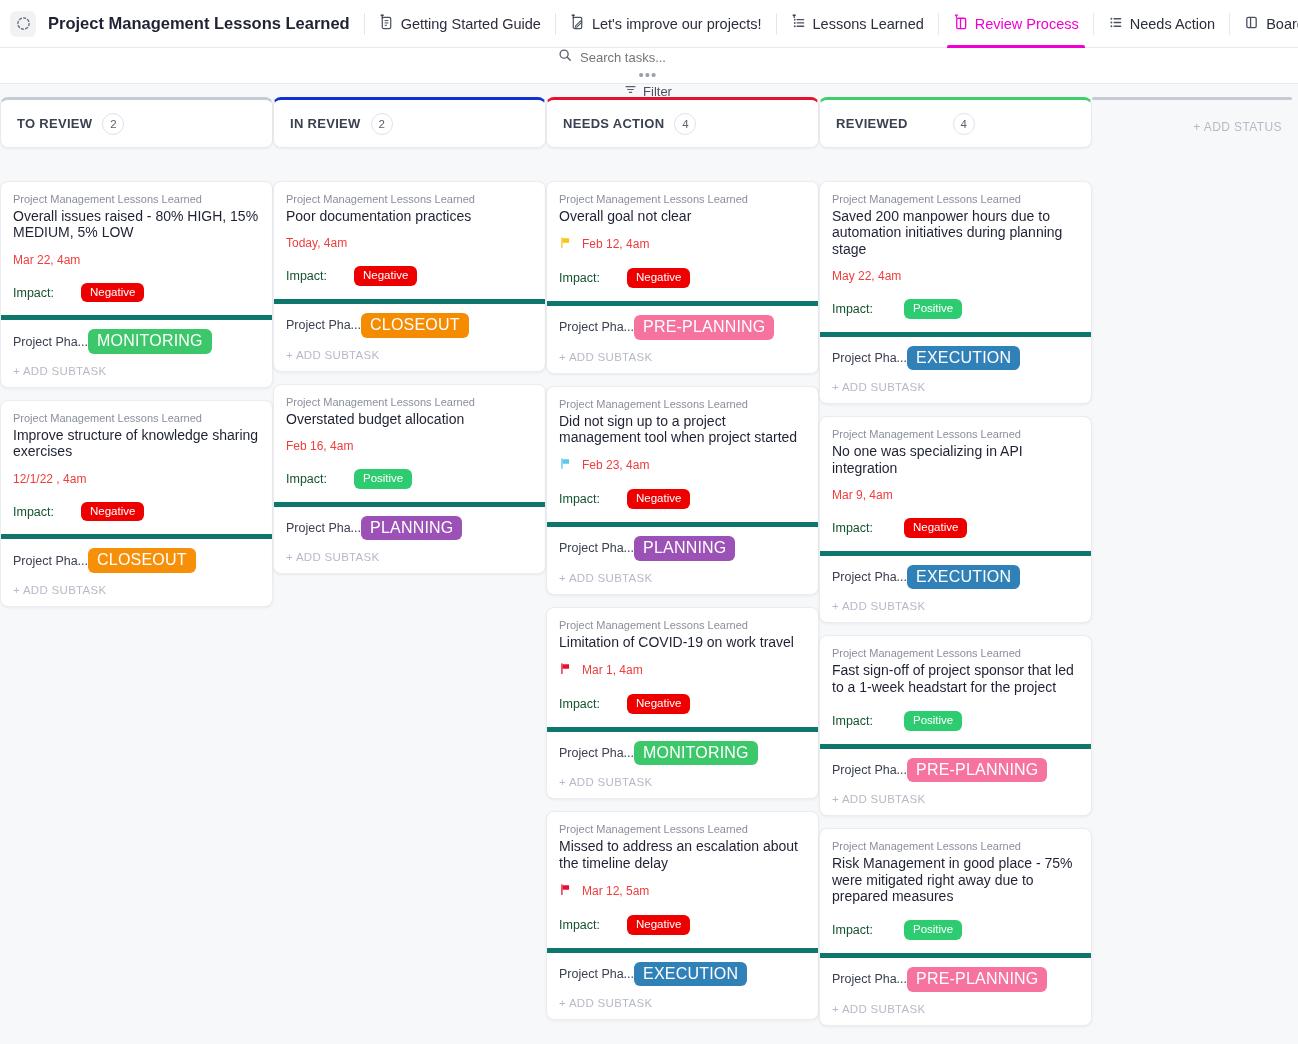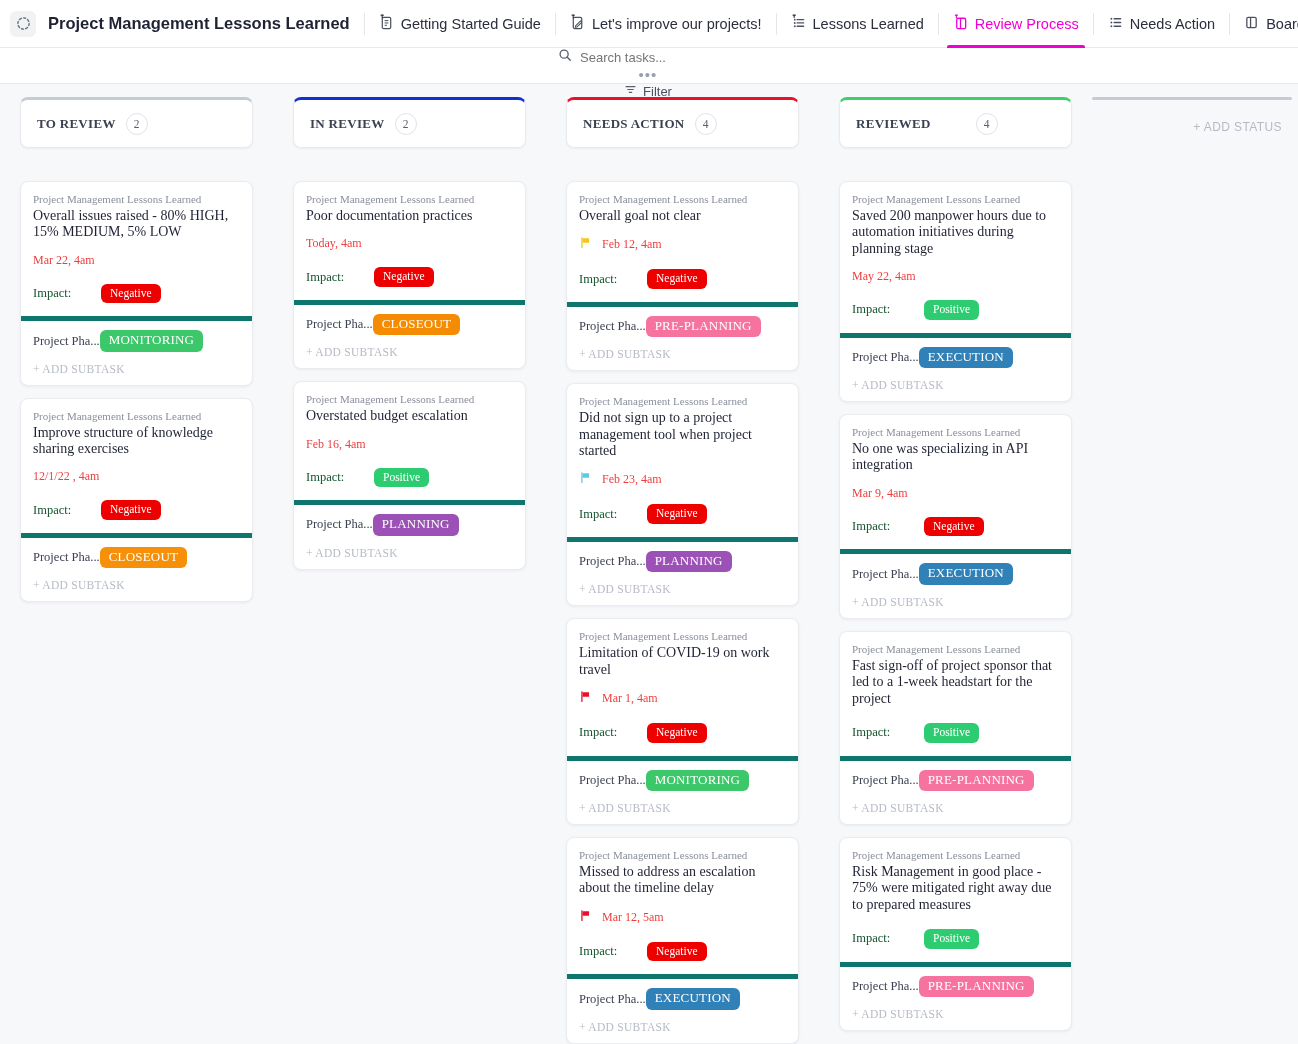--- a/index.html
+++ b/index.html
@@ -63,21 +63,21 @@
     font-size: 13px; color: #4c5162; padding: 0 8px; cursor: pointer;
   }
 
   
   .board {
     position: absolute; top: 85px; left: 0; right: 0; bottom: 0;
     display: flex; align-items: flex-start;
     padding: 12px 0 0 0;
     overflow: hidden;
   }
-  .column { width: 273px; flex: none; padding: 0 20px; font-family: Liberation Serif, serif; }
+  .column { width: 273px; flex: none; padding: 0 0; }
   .col-head {
     background: #fff; border-radius: 8px;
     border: 1px solid #e8eaed;
     border-top: 3px solid #c6cad2;
     height: 51px; display: flex; align-items: center;
     padding: 0 16px; gap: 10px;
     box-shadow: 0 1px 2px rgba(16,20,40,.05);
   }
   .col-title {
     font-size: 13px; font-weight: bold; letter-spacing: .3px;
@@ -113,21 +113,21 @@
     display: flex; align-items: center; margin-top: 16px;
     font-size: 12.5px; color: #40455a;
   }
   .field-label { width: 68px; flex: none; color: #14532d; }
   .field-label.wide { width: 72px; }
   .pill {
     display: inline-flex; align-items: center; justify-content: center;
     border-radius: 6px; color: #fff; font-size: 11.5px;
     padding: 3px 9px 4px 9px; white-space: nowrap; line-height: 1.1;
   }
-  .pill.caps { text-transform: uppercase; letter-spacing: .2px; font-size: 13px; }
+  .pill.caps { text-transform: uppercase; letter-spacing: .2px; font-size: 16px; }
 
   .card-foot {
     border-top: 5px solid #0f766e;
     padding: 9px 12px 10px 12px;
   }
   .foot-row { display: flex; align-items: center; font-size: 12.5px; color: #3c4152; }
   .foot-label { flex: none; }
   .add-subtask {
     margin-top: 11px; font-size: 11.5px; color: #b5bac4;
     letter-spacing: .3px; cursor: pointer;
@@ -339,21 +339,21 @@
             <div class="foot-row">
               <span class="foot-label">Project Pha...</span>
               <span class="pill caps" style="background:#f58b00">CLOSEOUT</span>
             </div>
             <div class="add-subtask">+ ADD SUBTASK</div>
           </div>
         </div>
         <div class="card">
           <div class="card-body">
             <div class="card-breadcrumb">Project Management Lessons Learned</div>
-            <div class="card-title">Overstated budget escalation</div>
+            <div class="card-title">Overstated budget allocation</div>
             <div class="card-date">
               <span>Feb 16, 4am</span>
             </div>
             <div class="field-row">
               <span class="field-label">Impact:</span>
               <span class="pill" style="background:#2ecc71">Positive</span>
             </div>
           </div>
           <div class="card-foot">
             <div class="foot-row">

